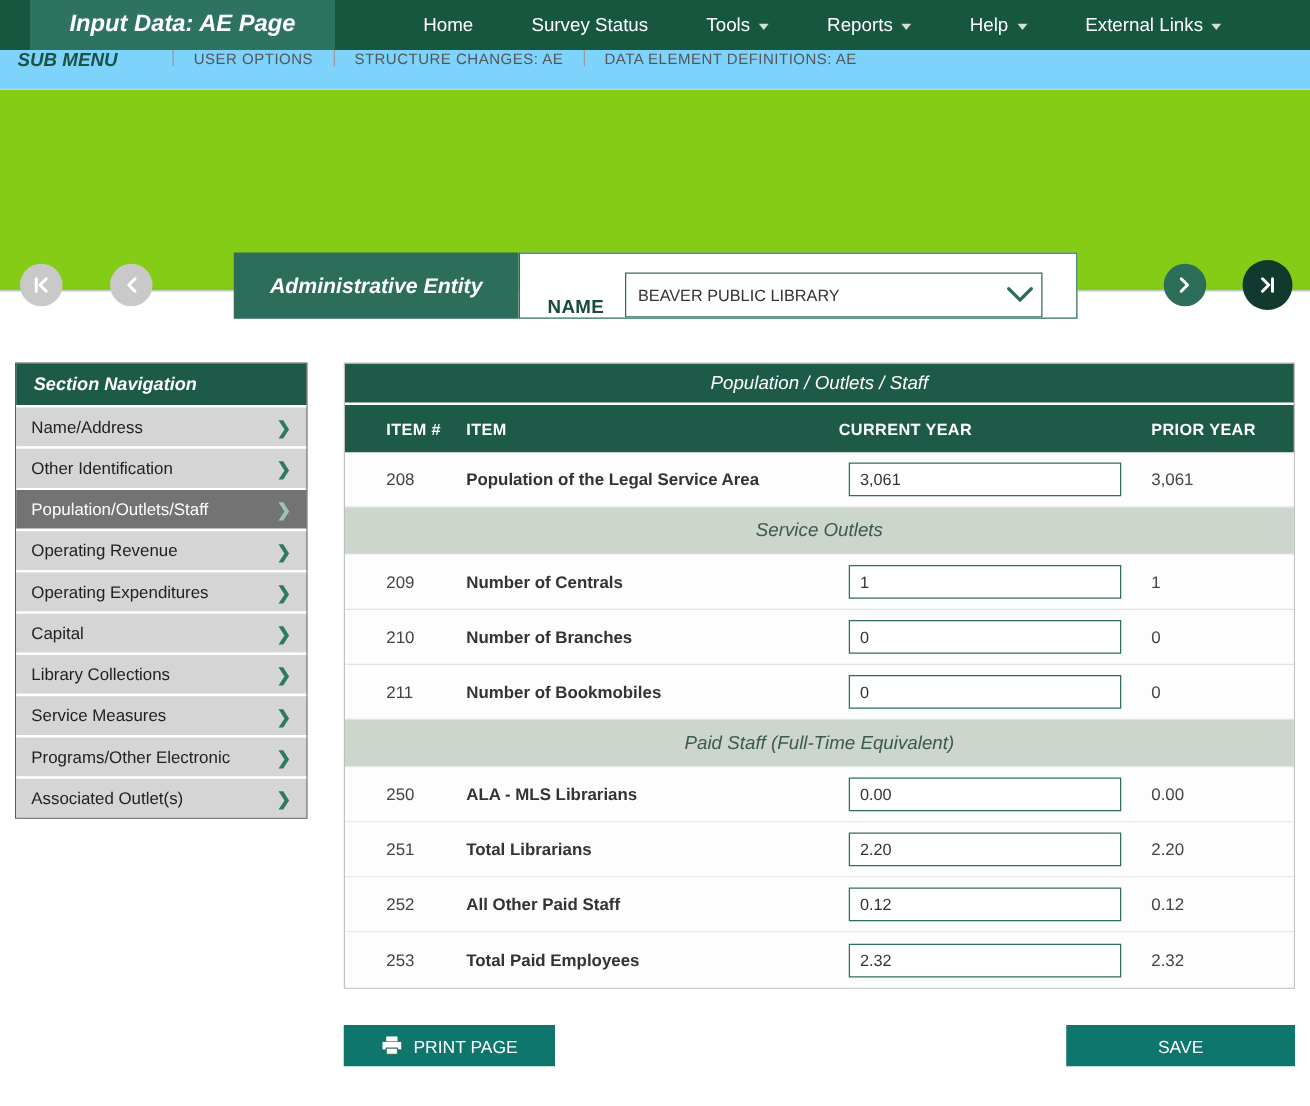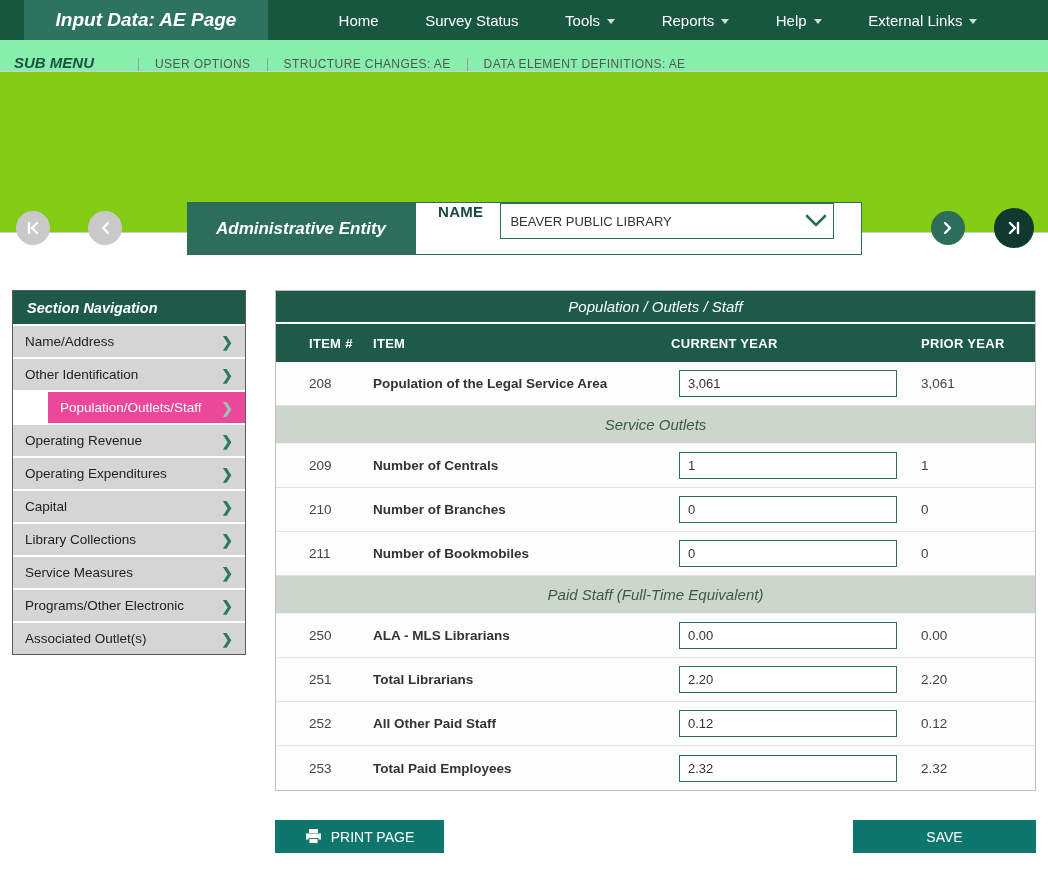--- a/index.html
+++ b/index.html
@@ -9,55 +9,55 @@
   .topnav { height: 40px; background: #17563f; display: flex; align-items: stretch; }
   .active-tab { margin-left: 24px; width: 244px; background: #2e7360; color: #fff;
     font-style: italic; font-weight: bold; font-size: 19px;
     display: flex; align-items: center; justify-content: center; cursor: pointer; }
   .nav-items { flex: 1; display: flex; align-items: center; justify-content: space-evenly; padding: 0 24px; }
   .nav-item { color: #fff; font-size: 15px; cursor: pointer; display: flex; align-items: center; gap: 7px; white-space: nowrap; }
   .caret { width: 0; height: 0; border-left: 4px solid transparent; border-right: 4px solid transparent;
     border-top: 5px solid #cfe0d8; margin-top: 2px; }
 
   
-  .submenu { height: 32px; background: #86efac; border-bottom: 1px solid #cfcfcf;
-    display: flex; align-items: flex-end; padding-left: 14px; }
+  .submenu { height: 32px; background: #7dd3fc; border-bottom: 1px solid #cfcfcf;
+    display: flex; align-items: flex-start; padding-left: 14px; }
   .submenu-title { font-weight: bold; font-style: italic; font-size: 15px; color: #1c5244; margin-right: 28px; }
   .submenu-item { font-size: 12px; color: #555; letter-spacing: 0.4px; cursor: pointer; }
   .vdiv { width: 1px; height: 13px; background: #9a9a9a; margin: 0 16px; }
 
   
   .entity-band { position: relative; height: 161px; border-bottom: 1px solid #c3cfc9; background: #84cc16; }
   .circle { position: absolute; border-radius: 50%; display: flex; align-items: center; justify-content: center; cursor: pointer; }
   .circle.first  { left: 16px;  top: 139px; width: 34px; height: 34px; background: #c9c9c9; }
   .circle.prev   { left: 88px;  top: 139px; width: 34px; height: 34px; background: #c9c9c9; }
   .circle.next   { left: 931px; top: 139px; width: 34px; height: 34px; background: #2c6e5a; }
   .circle.last   { left: 994px; top: 136px; width: 40px; height: 40px; background: #12392d; }
   .entity-label { position: absolute; left: 187px; top: 130px; width: 228px; height: 53px;
     background: #2c6e5a; color: #fff; font-style: italic; font-weight: bold; font-size: 17px;
     display: flex; align-items: center; justify-content: center; }
   .name-box { position: absolute; left: 415px; top: 130px; width: 447px; height: 53px;
-    border: 1px solid #2c6e5a; background: #fff; display: flex; align-items: flex-start; }
+    border: 1px solid #2c6e5a; background: #fff; display: flex; align-items: flex-end; }
   .name-label { margin-left: 22px; font-weight: bold; font-size: 15px; color: #17493c; letter-spacing: 0.3px; }
   .entity-select { margin-left: 17px; width: 334px; height: 36px; border: 1px solid #2c6e5a;
     display: flex; align-items: center; justify-content: space-between; padding: 0 6px 0 9px;
     font-size: 13px; color: #333; cursor: pointer; background: #fff; gap: 12px; }
 
   
   .content { display: flex; padding: 57px 12px 0 12px; }
 
   
   .sidebar { width: 234px; border: 1px solid #5a5a5a; align-self: flex-start; background: #fff; }
   .sidebar-header { background: #1e5a48; color: #fff; font-style: italic; font-weight: bold;
     font-size: 14.5px; height: 33px; display: flex; align-items: center; padding-left: 14px; }
   .side-item { background: #d5d5d5; height: 33px; display: flex; align-items: center; justify-content: space-between;
     padding: 0 12px; border-top: 2px solid #fff; font-size: 13.5px; color: #222; cursor: pointer; }
   .side-item .chev { color: #2e7a5f; font-weight: bold; font-size: 14px; }
   .side-item .chev::after { content: "\276F"; }
-  .side-item.active { background: #ec4899; color: #fff; margin-left: 35px; }
+  .side-item.active { background: #737373; color: #fff; }
   .side-item.active .chev { color: #9cc3b4; }
 
   
   .right-col { margin-left: 29px; width: 761px; }
   .table-wrap { width: 761px; border: 1px solid #c0c0c0; background: #fdfdfd; }
   .table-title { background: #1e5a48; color: #fff; font-style: italic; font-size: 15px; height: 33px;
     display: flex; align-items: center; justify-content: center; border-bottom: 2px solid #fff; }
   .grid { display: grid; grid-template-columns: 90px 305px 235px 1fr; align-items: center; }
   .table-header { background: #1e5a48; color: #fff; height: 38px; font-weight: bold; font-size: 13px; letter-spacing: 0.3px; }
   .c1 { padding-left: 33px; }

